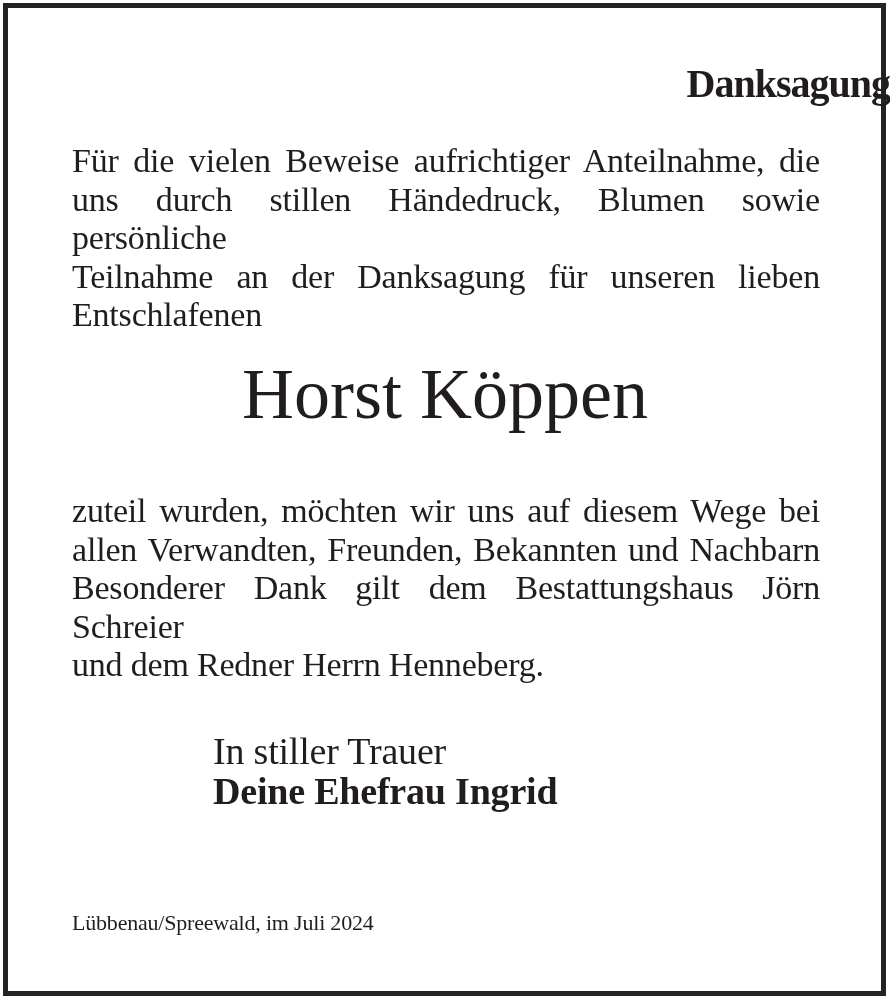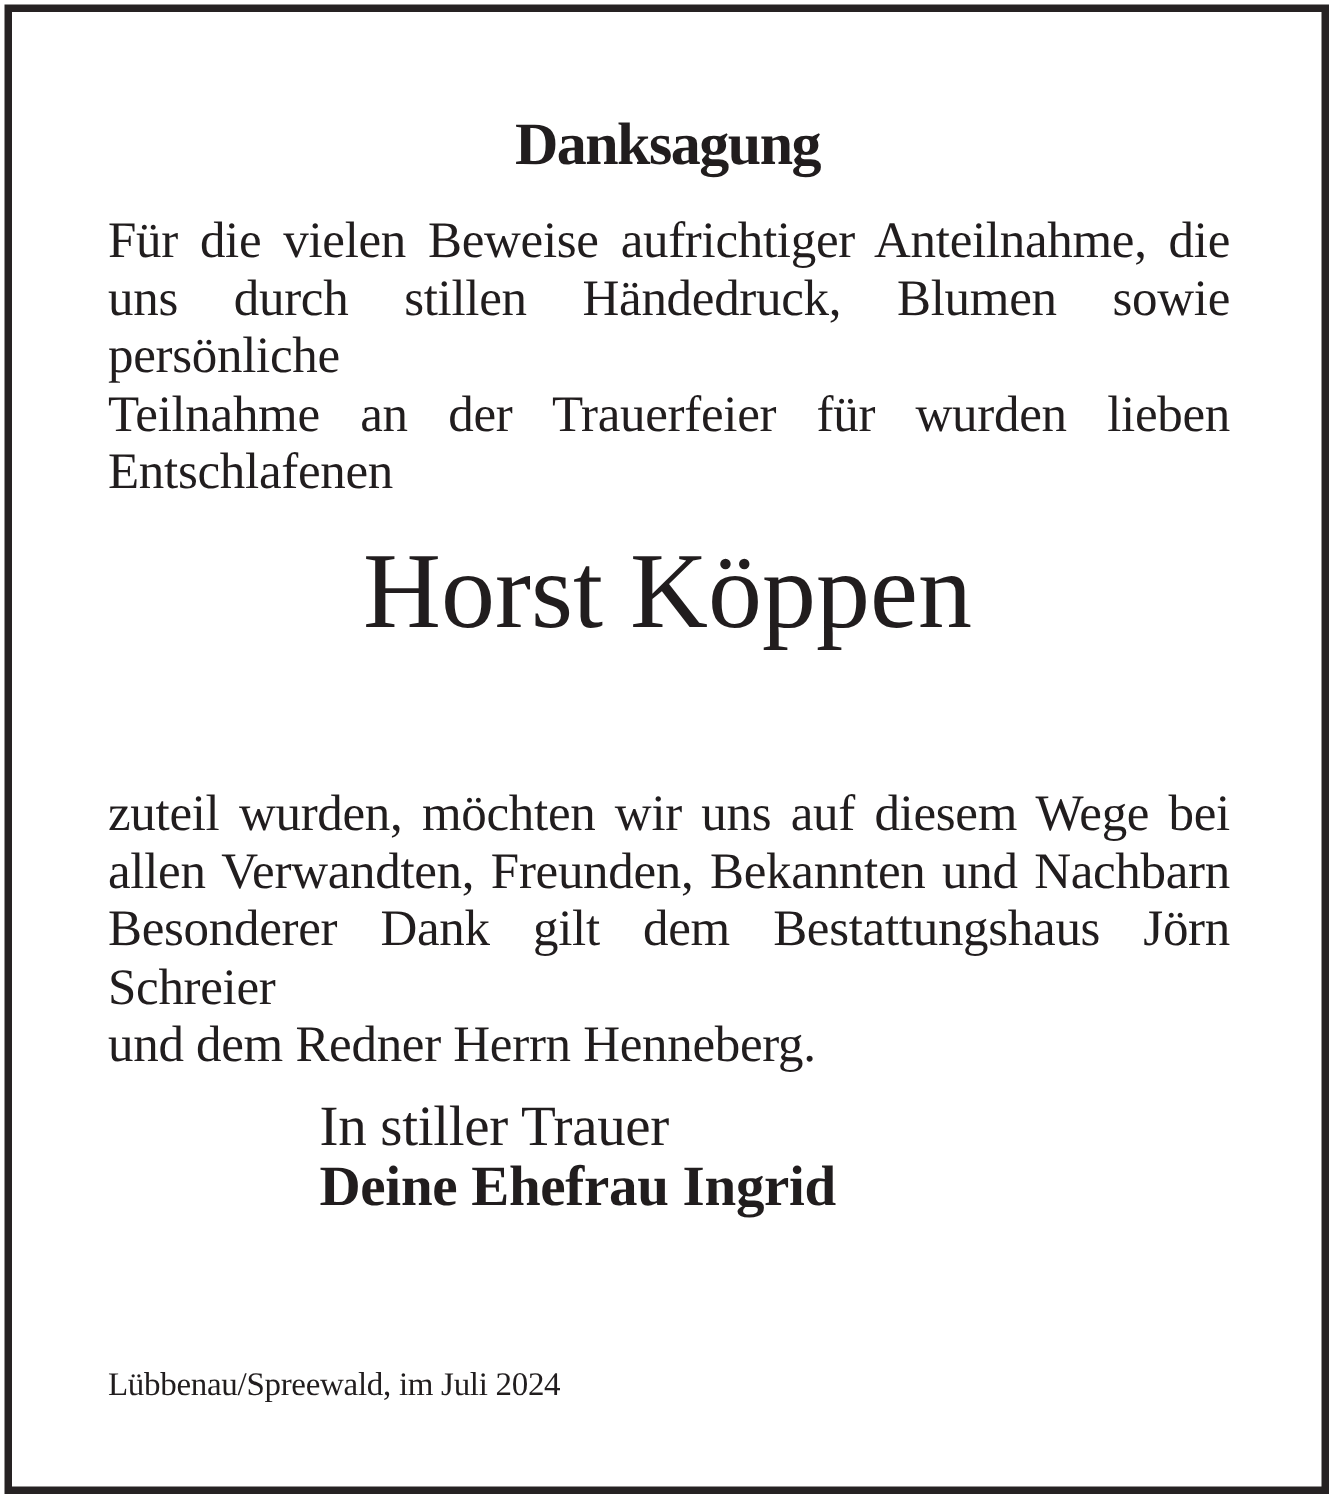--- a/index.html
+++ b/index.html
@@ -21,37 +21,37 @@
     bottom: 4px;
     border: 5px solid #262223;
     box-sizing: border-box;
     pointer-events: none;
   }
   .title {
     position: absolute;
     top: 62px;
     left: 0;
     right: 0;
-    text-align: center;
+    text-align: right;
     font-size: 40px;
     line-height: 44px;
     font-weight: bold;
     letter-spacing: -1px;
-    margin: 12px;
+    margin: 0;
   }
   .para {
     position: absolute;
     left: 72px;
     right: 70px;
     font-size: 34px;
     line-height: 38.6px;
     letter-spacing: -0.2px;
   }
   .para-intro { top: 142px; }
-  .para-thanks { top: 492px; margin-top: 32px; }
+  .para-thanks { top: 492px; }
   .jline {
     text-align: justify;
     text-align-last: justify;
     white-space: normal;
   }
   .lline {
     text-align: left;
   }
   .deceased-name {
     position: absolute;
@@ -91,21 +91,21 @@
 </head>
 <body>
 
 <div class="frame"></div>
 
 <h1 class="title">Danksagung</h1>
 
 <div class="para para-intro">
   <div class="jline">Für die vielen Beweise aufrichtiger Anteilnahme, die</div>
   <div class="jline">uns durch stillen Händedruck, Blumen sowie persönliche</div>
-  <div class="jline">Teilnahme an der Trauerfeier für wurden lieben</div>
+  <div class="jline">Teilnahme an der Danksagung für unseren lieben</div>
   <div class="lline">Entschlafenen</div>
 </div>
 
 <div class="deceased-name">Horst Köppen</div>
 
 <div class="para para-thanks">
   <div class="jline">zuteil wurden, möchten wir uns auf diesem Wege bei</div>
   <div class="jline">allen Verwandten, Freunden, Bekannten und Nachbarn</div>
   <div class="jline">Besonderer Dank gilt dem Bestattungshaus Jörn Schreier</div>
   <div class="lline">und dem Redner Herrn Henneberg.</div>

